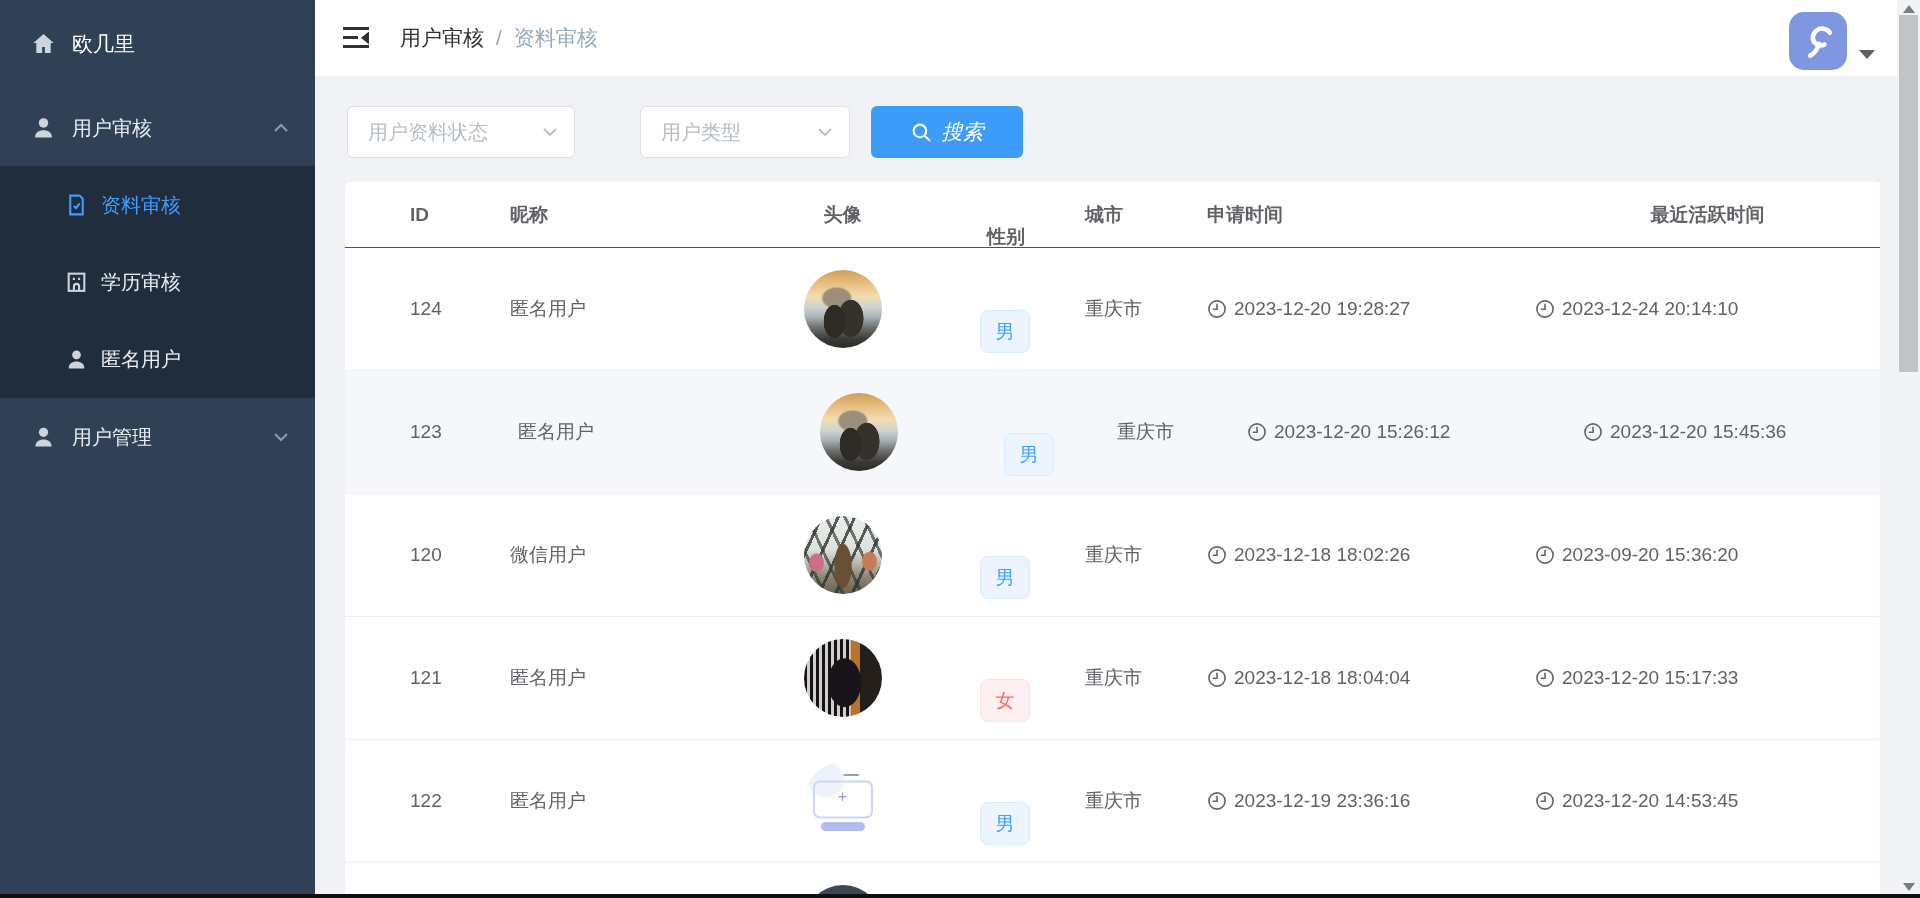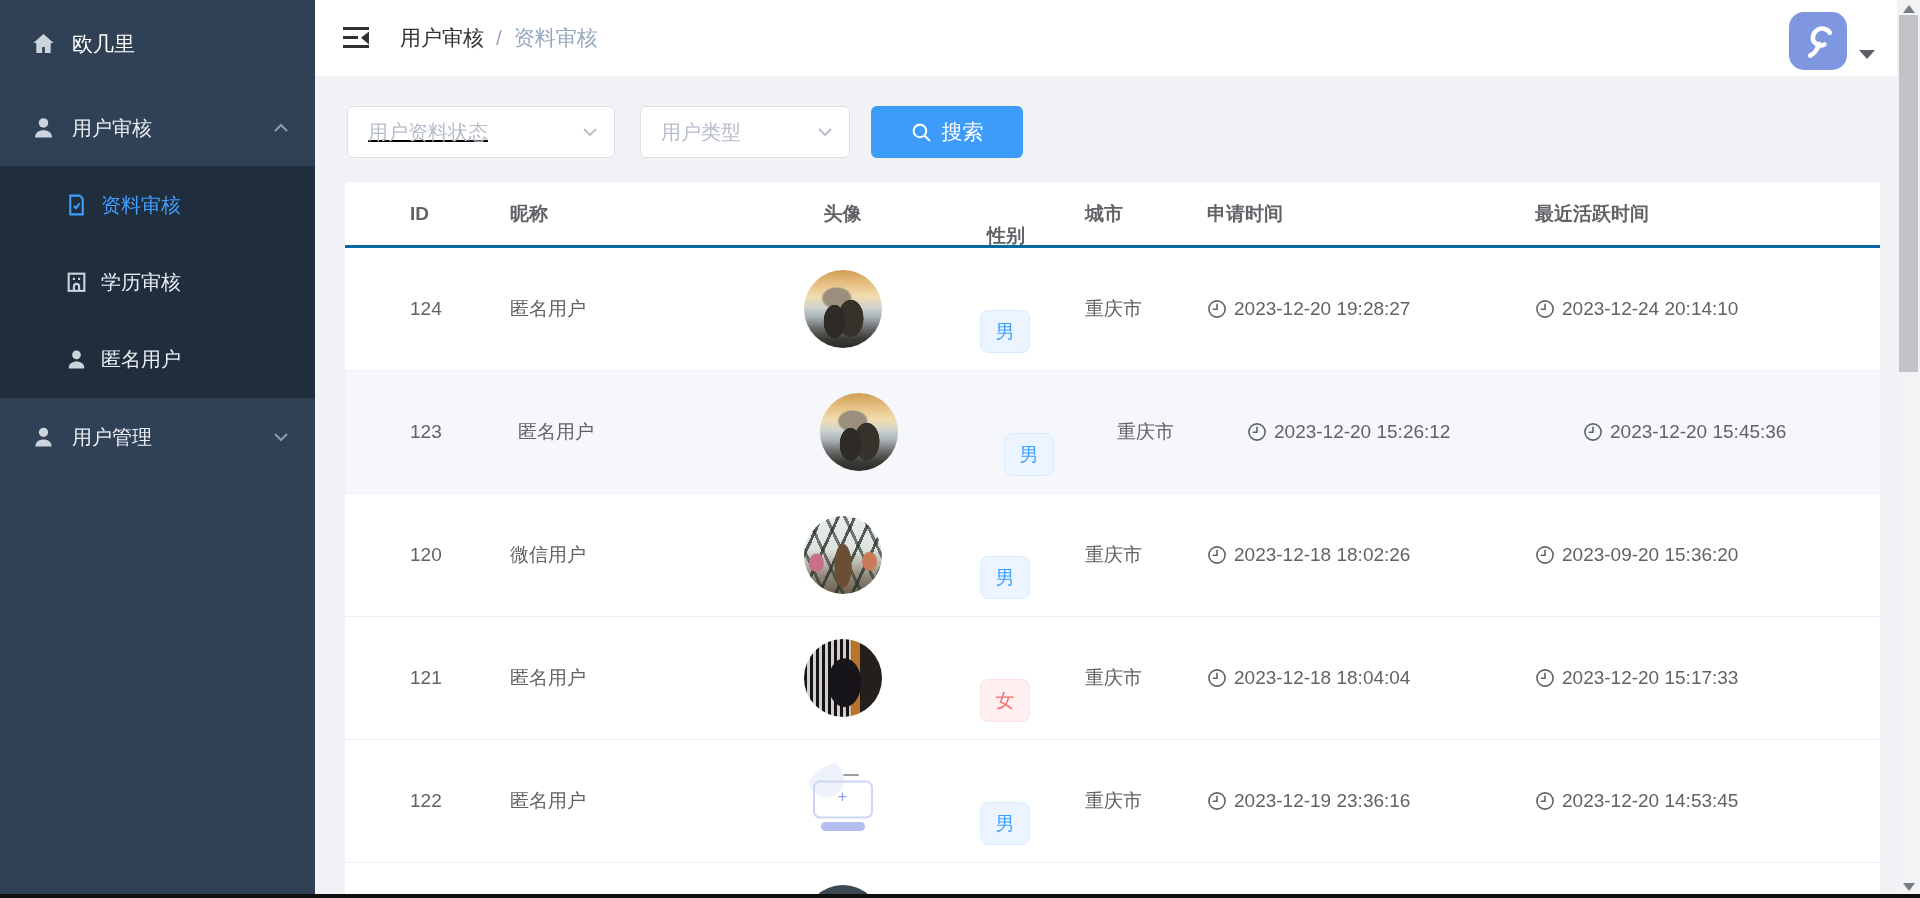--- a/index.html
+++ b/index.html
@@ -33,40 +33,40 @@
   .crumb-2 { color:#97a8be; }
   .user-chip { position:absolute; left:1789px; top:12px; width:58px; height:58px; border-radius:15px;
     background:#7e97e0; z-index:6; cursor:pointer; display:flex; align-items:center; justify-content:center; }
   .user-caret { position:absolute; left:1859px; top:50px; width:0; height:0; z-index:6; cursor:pointer;
     border-left:8px solid transparent; border-right:8px solid transparent; border-top:9px solid #5c6066; }
   
   .select-box { position:absolute; height:52px; background:#fff; border:1px solid #dcdfe6; border-radius:6px;
     display:flex; align-items:center; cursor:pointer; }
   .select-box .ph { margin-left:20px; font-size:20px; color:#b6bcc8; }
   .select-box .sel-chev { position:absolute; right:16px; top:50%; transform:translateY(-50%); }
-  .sel-status { left:347px; top:106px; width:268px;text-decoration:underline; }
+  .sel-status { left:347px; top:106px; width:228px; }
   .sel-type   { left:640px; top:106px; width:210px; }
   .search-btn { position:absolute; left:871px; top:106px; width:152px; height:52px; background:#3d9cfa;
     border:none; border-radius:6px; color:#fff; font-size:21px; cursor:pointer;
-    display:flex; align-items:center; justify-content:center; gap:10px; font-family:inherit; }
+    display:flex; align-items:center; justify-content:center; gap:10px; font-family:inherit;font-style:italic; }
   
   .card { position:absolute; left:345px; top:182px; width:1535px; height:716px; background:#fff;
     border-radius:4px 4px 0 0; overflow:hidden; z-index:1; }
   .t-row { display:flex; align-items:center; width:100%; height:123px; border-bottom:1px solid #ebeef5; background:#fff; }
   .t-row.hl { background:#f5f7fa;gap:8px; }
-  .t-head { height:66px; font-weight:600; color:#8f959e; font-size:19px; border-bottom:3px solid #0369a1; display:flex; align-items:center; }
+  .t-head { height:66px; font-weight:600; color:#8f959e; font-size:19px; border-bottom:1px solid #0369a1; display:flex; align-items:center; }
   .cell { flex:none; font-size:19px; color:#606266; }
   .c1 { width:165px; padding-left:65px; }
   .c2 { width:230px; }
   .c3 { width:205px; display:flex; justify-content:center; }
   .c4 { width:140px; padding-left:35px;margin-top:44px; }
   .t-head .c4 { padding-left:42px; }
   .c5 { width:122px; }
   .c6 { width:328px; }
-  .c7 { width:345px; }
+  .c7 { width:345px;text-align:center; }
   .time-cell { display:flex; align-items:center; gap:7px; }
   .tag { display:inline-block; width:50px; height:43px; line-height:41px; text-align:center;
     border-radius:8px; font-size:19px; border:1px solid transparent; }
   .tag-male   { background:#ecf5ff; border-color:#d9ecff; color:#409eff; }
   .tag-female { background:#fef0f0; border-color:#fde2e2; color:#f56c6c; }
   
   .avatar { width:78px; height:78px; border-radius:50%; overflow:hidden; position:relative; flex:none; }
   .av-mountain { background:
     radial-gradient(ellipse 11px 17px at 39% 66%, #2e2b26 96%, rgba(0,0,0,0) 100%),
     radial-gradient(ellipse 13px 19px at 60% 62%, #35322c 96%, rgba(0,0,0,0) 100%),

